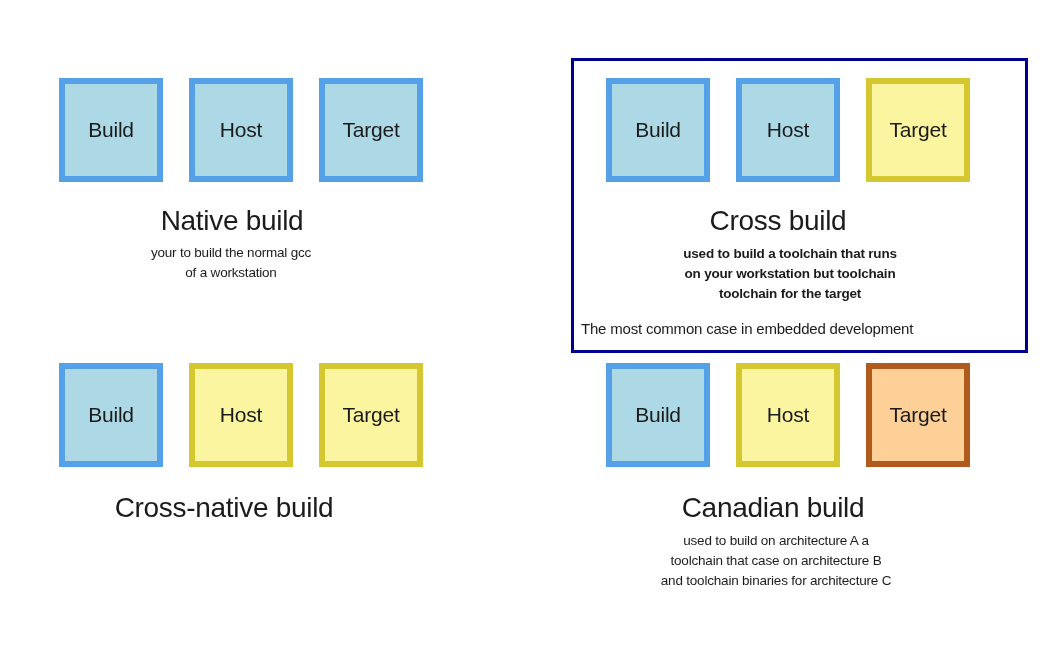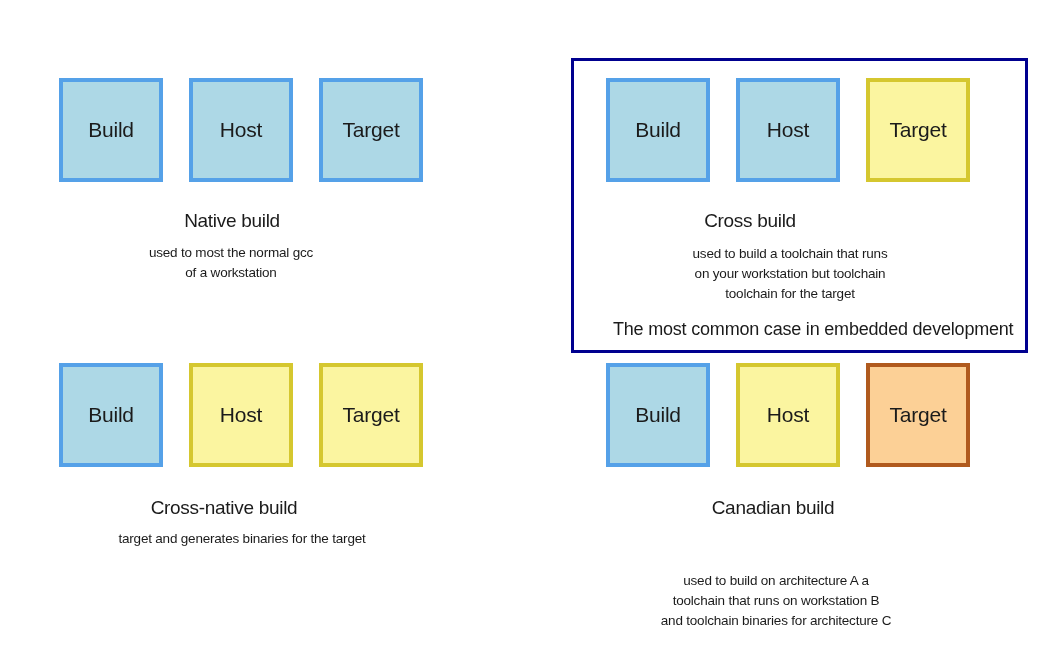--- a/index.html
+++ b/index.html
@@ -10,56 +10,55 @@
     background: #ffffff;
     font-family: "Liberation Sans", sans-serif;
     color: #1b1b1b;
     overflow: hidden;
   }
   .box {
     position: absolute;
     width: 104px;
     height: 104px;
     box-sizing: border-box;
-    border: 4px solid #1d4ed8;
+    border: 6px solid #1d4ed8;
     display: flex;
     align-items: center;
     justify-content: center;
     font-size: 21px;
     letter-spacing: -0.2px;
   }
   .frame {
     position: absolute;
     box-sizing: border-box;
     border: 3px solid #00008f;
     background: transparent;
   }
   .group-title {
     position: absolute;
     text-align: center;
-    font-size: 19px;
+    font-size: 28px;
     line-height: 36px;
     letter-spacing: -0.3px;
     white-space: nowrap;
   }
   .group-desc {
     position: absolute;
     text-align: center;
     font-size: 13.5px;
     line-height: 20px;
     letter-spacing: -0.2px;
   }
   .group-desc div { white-space: nowrap; }
   .frame-note {
     position: absolute;
-    font-size: 18px;
+    font-size: 15px;
     line-height: 22px;
     letter-spacing: -0.2px;
     white-space: nowrap;
-    margin-left: 32px;
   }
 </style>
 </head>
 <body>
 
 <div class="canvas" style="color: rgb(27, 27, 27); background: rgb(255, 255, 255);">
 
   <div class="frame" style="left: 571px; top: 58px; width: 457px; height: 295px; border-color: rgb(0, 0, 143);"></div>
 
   <div>
@@ -67,71 +66,70 @@
       <span>Build</span>
     </div>
     <div class="box" style="left: 189px; top: 78px; background: rgb(173, 216, 230); border-color: rgb(85, 161, 232);">
       <span>Host</span>
     </div>
     <div class="box" style="left: 319px; top: 78px; background: rgb(173, 216, 230); border-color: rgb(85, 161, 232);">
       <span>Target</span>
     </div>
     <div class="group-title" style="left:82px; top:203px; width:300px;">Native build</div>
     <div class="group-desc" style="left:81px; top:243px; width:300px;">
-      <div>used to most the normal gcc</div>
+      <div>your to build the normal gcc</div>
       <div>of a workstation</div>
     </div>
   </div>
 
   <div>
     <div class="box" style="left: 606px; top: 78px; background: rgb(173, 216, 230); border-color: rgb(85, 161, 232);">
       <span>Build</span>
     </div>
     <div class="box" style="left: 736px; top: 78px; background: rgb(173, 216, 230); border-color: rgb(85, 161, 232);">
       <span>Host</span>
     </div>
     <div class="box" style="left: 866px; top: 78px; background: rgb(251, 245, 160); border-color: rgb(213, 199, 47);">
       <span>Target</span>
     </div>
-    <div class="group-title" style="left:600px; top:203px; width:300px;">Cross build</div>
-    <div class="group-desc" style="left:640px; top:244px; width:300px;">
+    <div class="group-title" style="left:628px; top:203px; width:300px;">Cross build</div>
+    <div class="group-desc" style="left:640px; top:244px; width:300px;font-weight:bold;">
       <div>used to build a toolchain that runs</div>
       <div>on your workstation but toolchain</div>
       <div>toolchain for the target</div>
     </div>
     <div class="frame-note" style="left:581px; top:318px;">The most common case in embedded development</div>
   </div>
 
   <div>
     <div class="box" style="left: 59px; top: 363px; background: rgb(173, 216, 230); border-color: rgb(85, 161, 232);">
       <span>Build</span>
     </div>
     <div class="box" style="left: 189px; top: 363px; background: rgb(251, 245, 160); border-color: rgb(213, 199, 47);">
       <span>Host</span>
     </div>
     <div class="box" style="left: 319px; top: 363px; background: rgb(251, 245, 160); border-color: rgb(213, 199, 47);">
       <span>Target</span>
     </div>
     <div class="group-title" style="left:49px; top:490px; width:350px;">Cross-native build</div>
     <div class="group-desc" style="left:72px; top:529px; width:340px;">
-      <div>target and generates binaries for the target</div>
     </div>
   </div>
 
   <div>
     <div class="box" style="left: 606px; top: 363px; background: rgb(173, 216, 230); border-color: rgb(85, 161, 232);">
       <span>Build</span>
     </div>
     <div class="box" style="left: 736px; top: 363px; background: rgb(251, 245, 160); border-color: rgb(213, 199, 47);">
       <span>Host</span>
     </div>
     <div class="box" style="left: 866px; top: 363px; background: rgb(252, 208, 150); border-color: rgb(176, 90, 30);">
       <span>Target</span>
     </div>
     <div class="group-title" style="left:598px; top:490px; width:350px;text-align:center;">Canadian build</div>
-    <div class="group-desc" style="left:606px; top:531px; width:340px;margin-top:40px;">
+    <div class="group-desc" style="left:606px; top:531px; width:340px;">
       <div>used to build on architecture A a</div>
-      <div>toolchain that runs on workstation B</div>
+      <div>toolchain that case on architecture B</div>
       <div>and toolchain binaries for architecture C</div>
     </div>
   </div>
 
 </div>
 
 </body></html>

